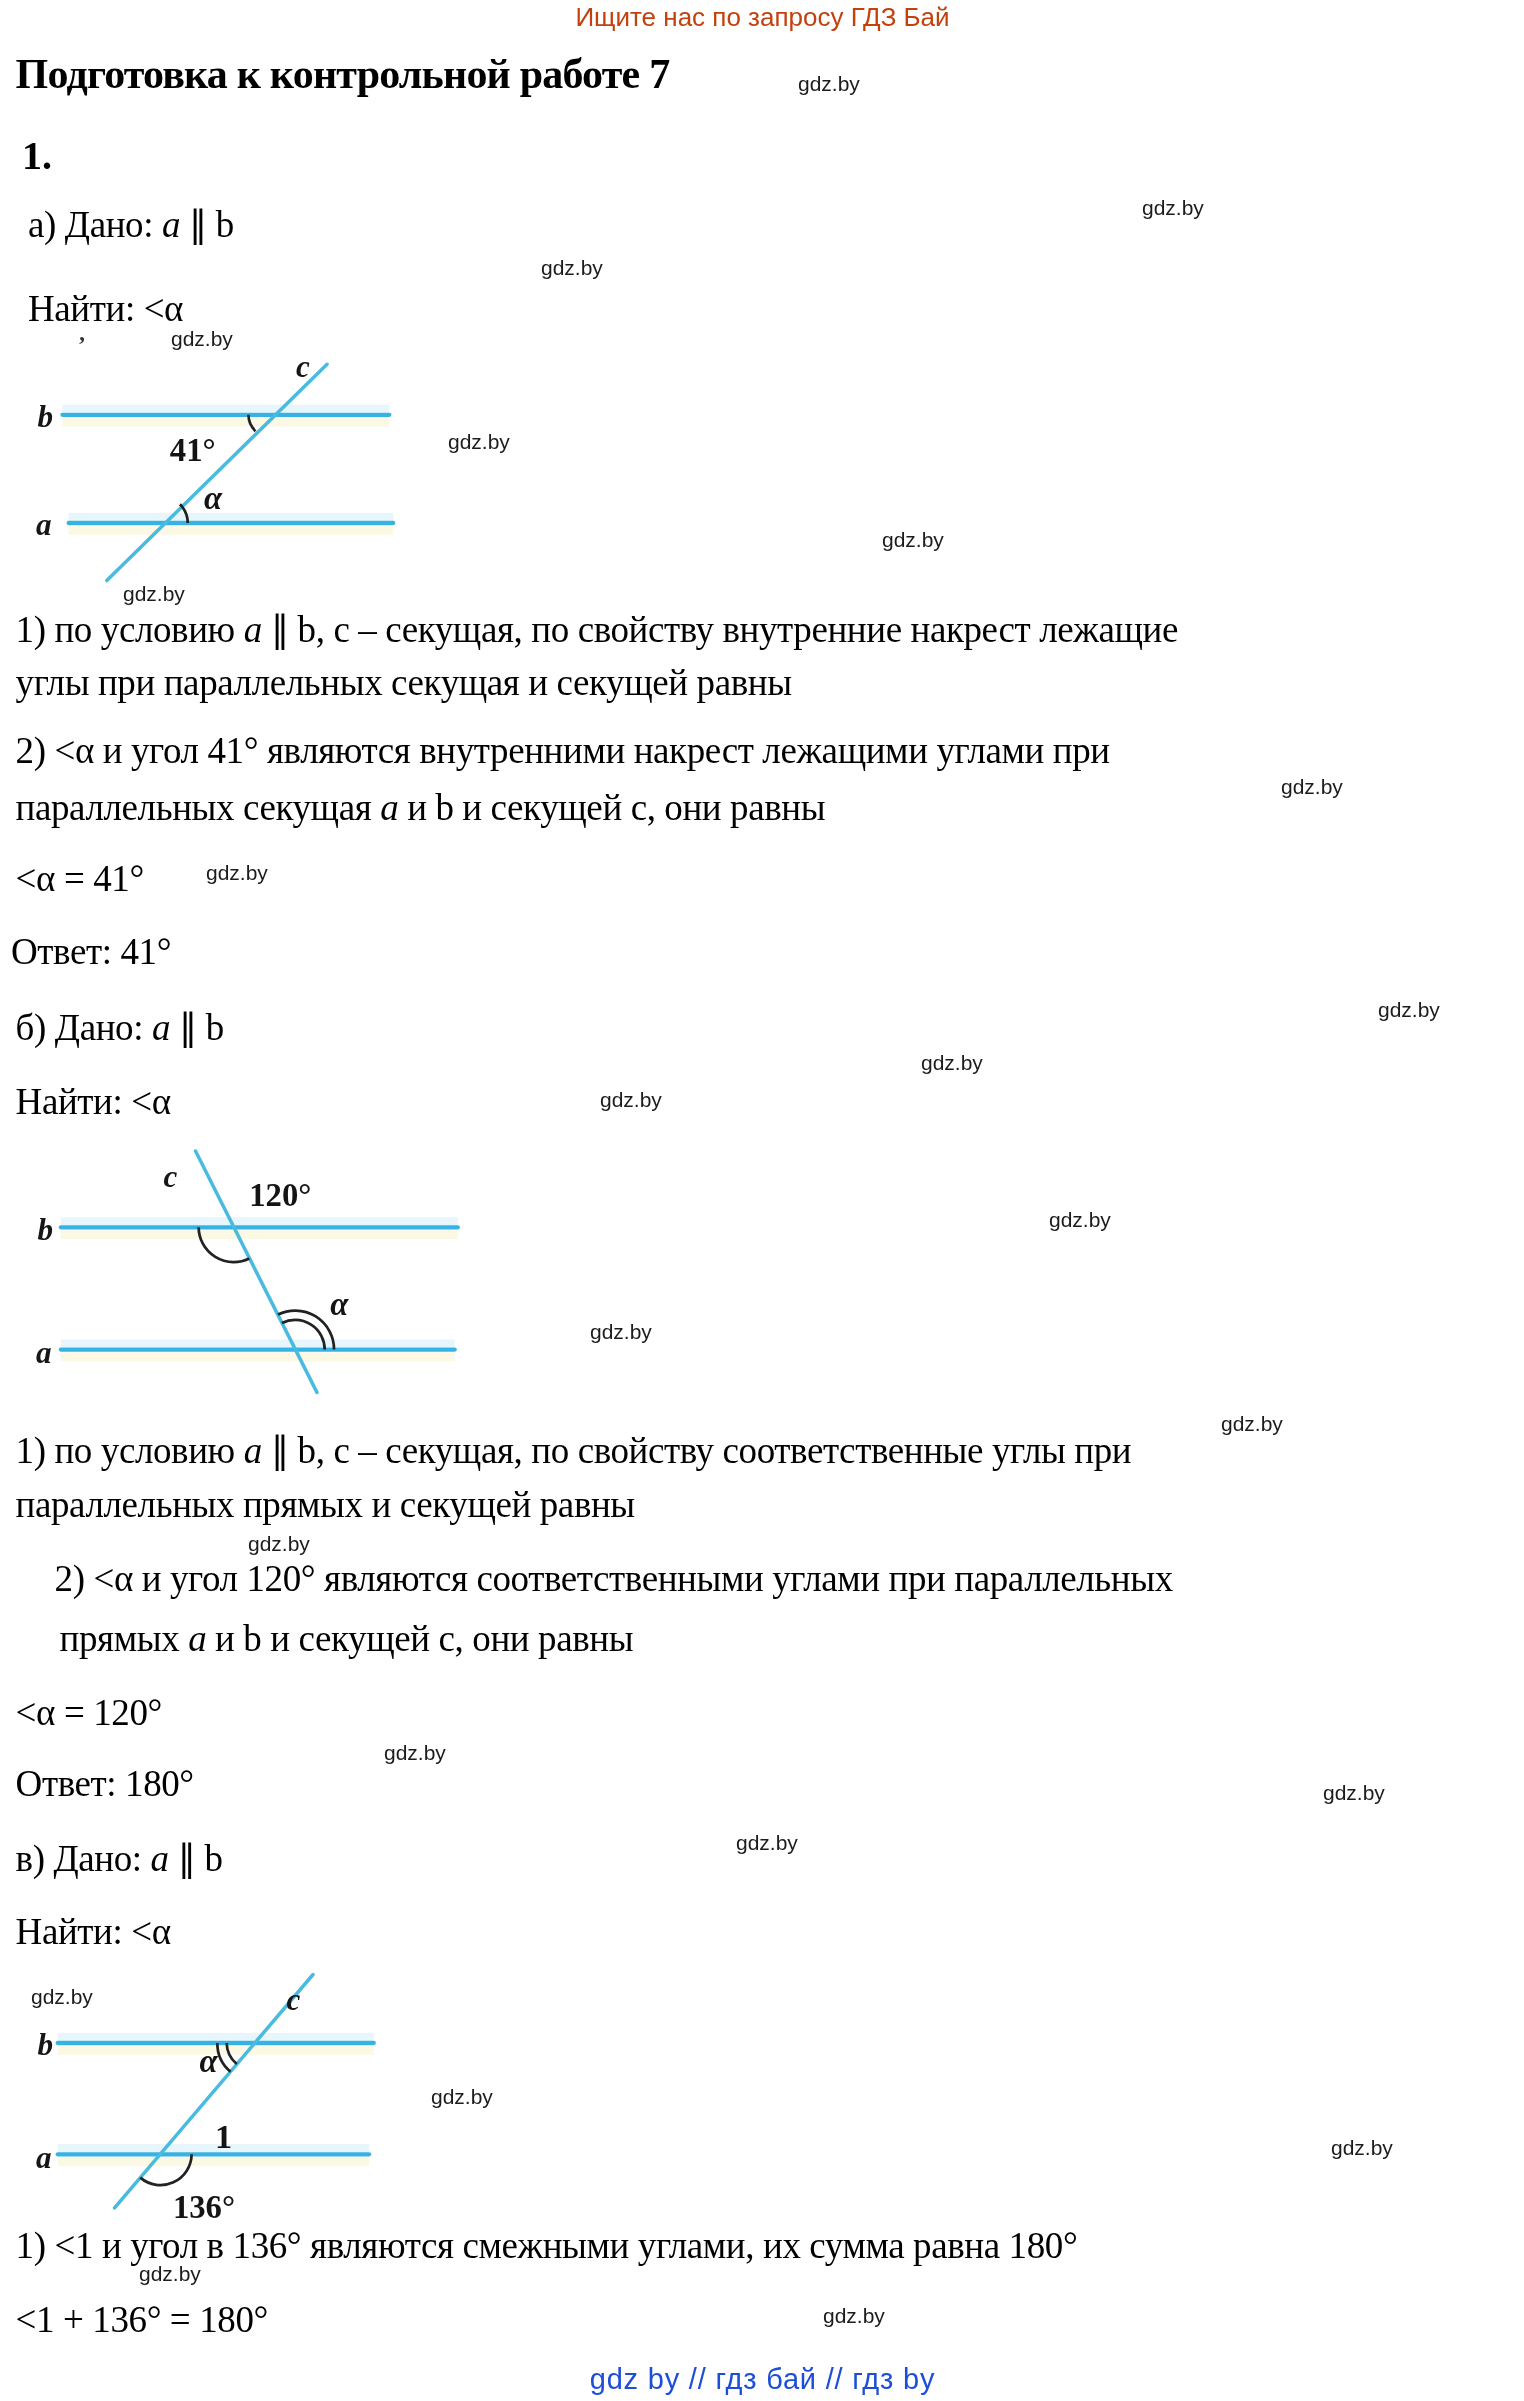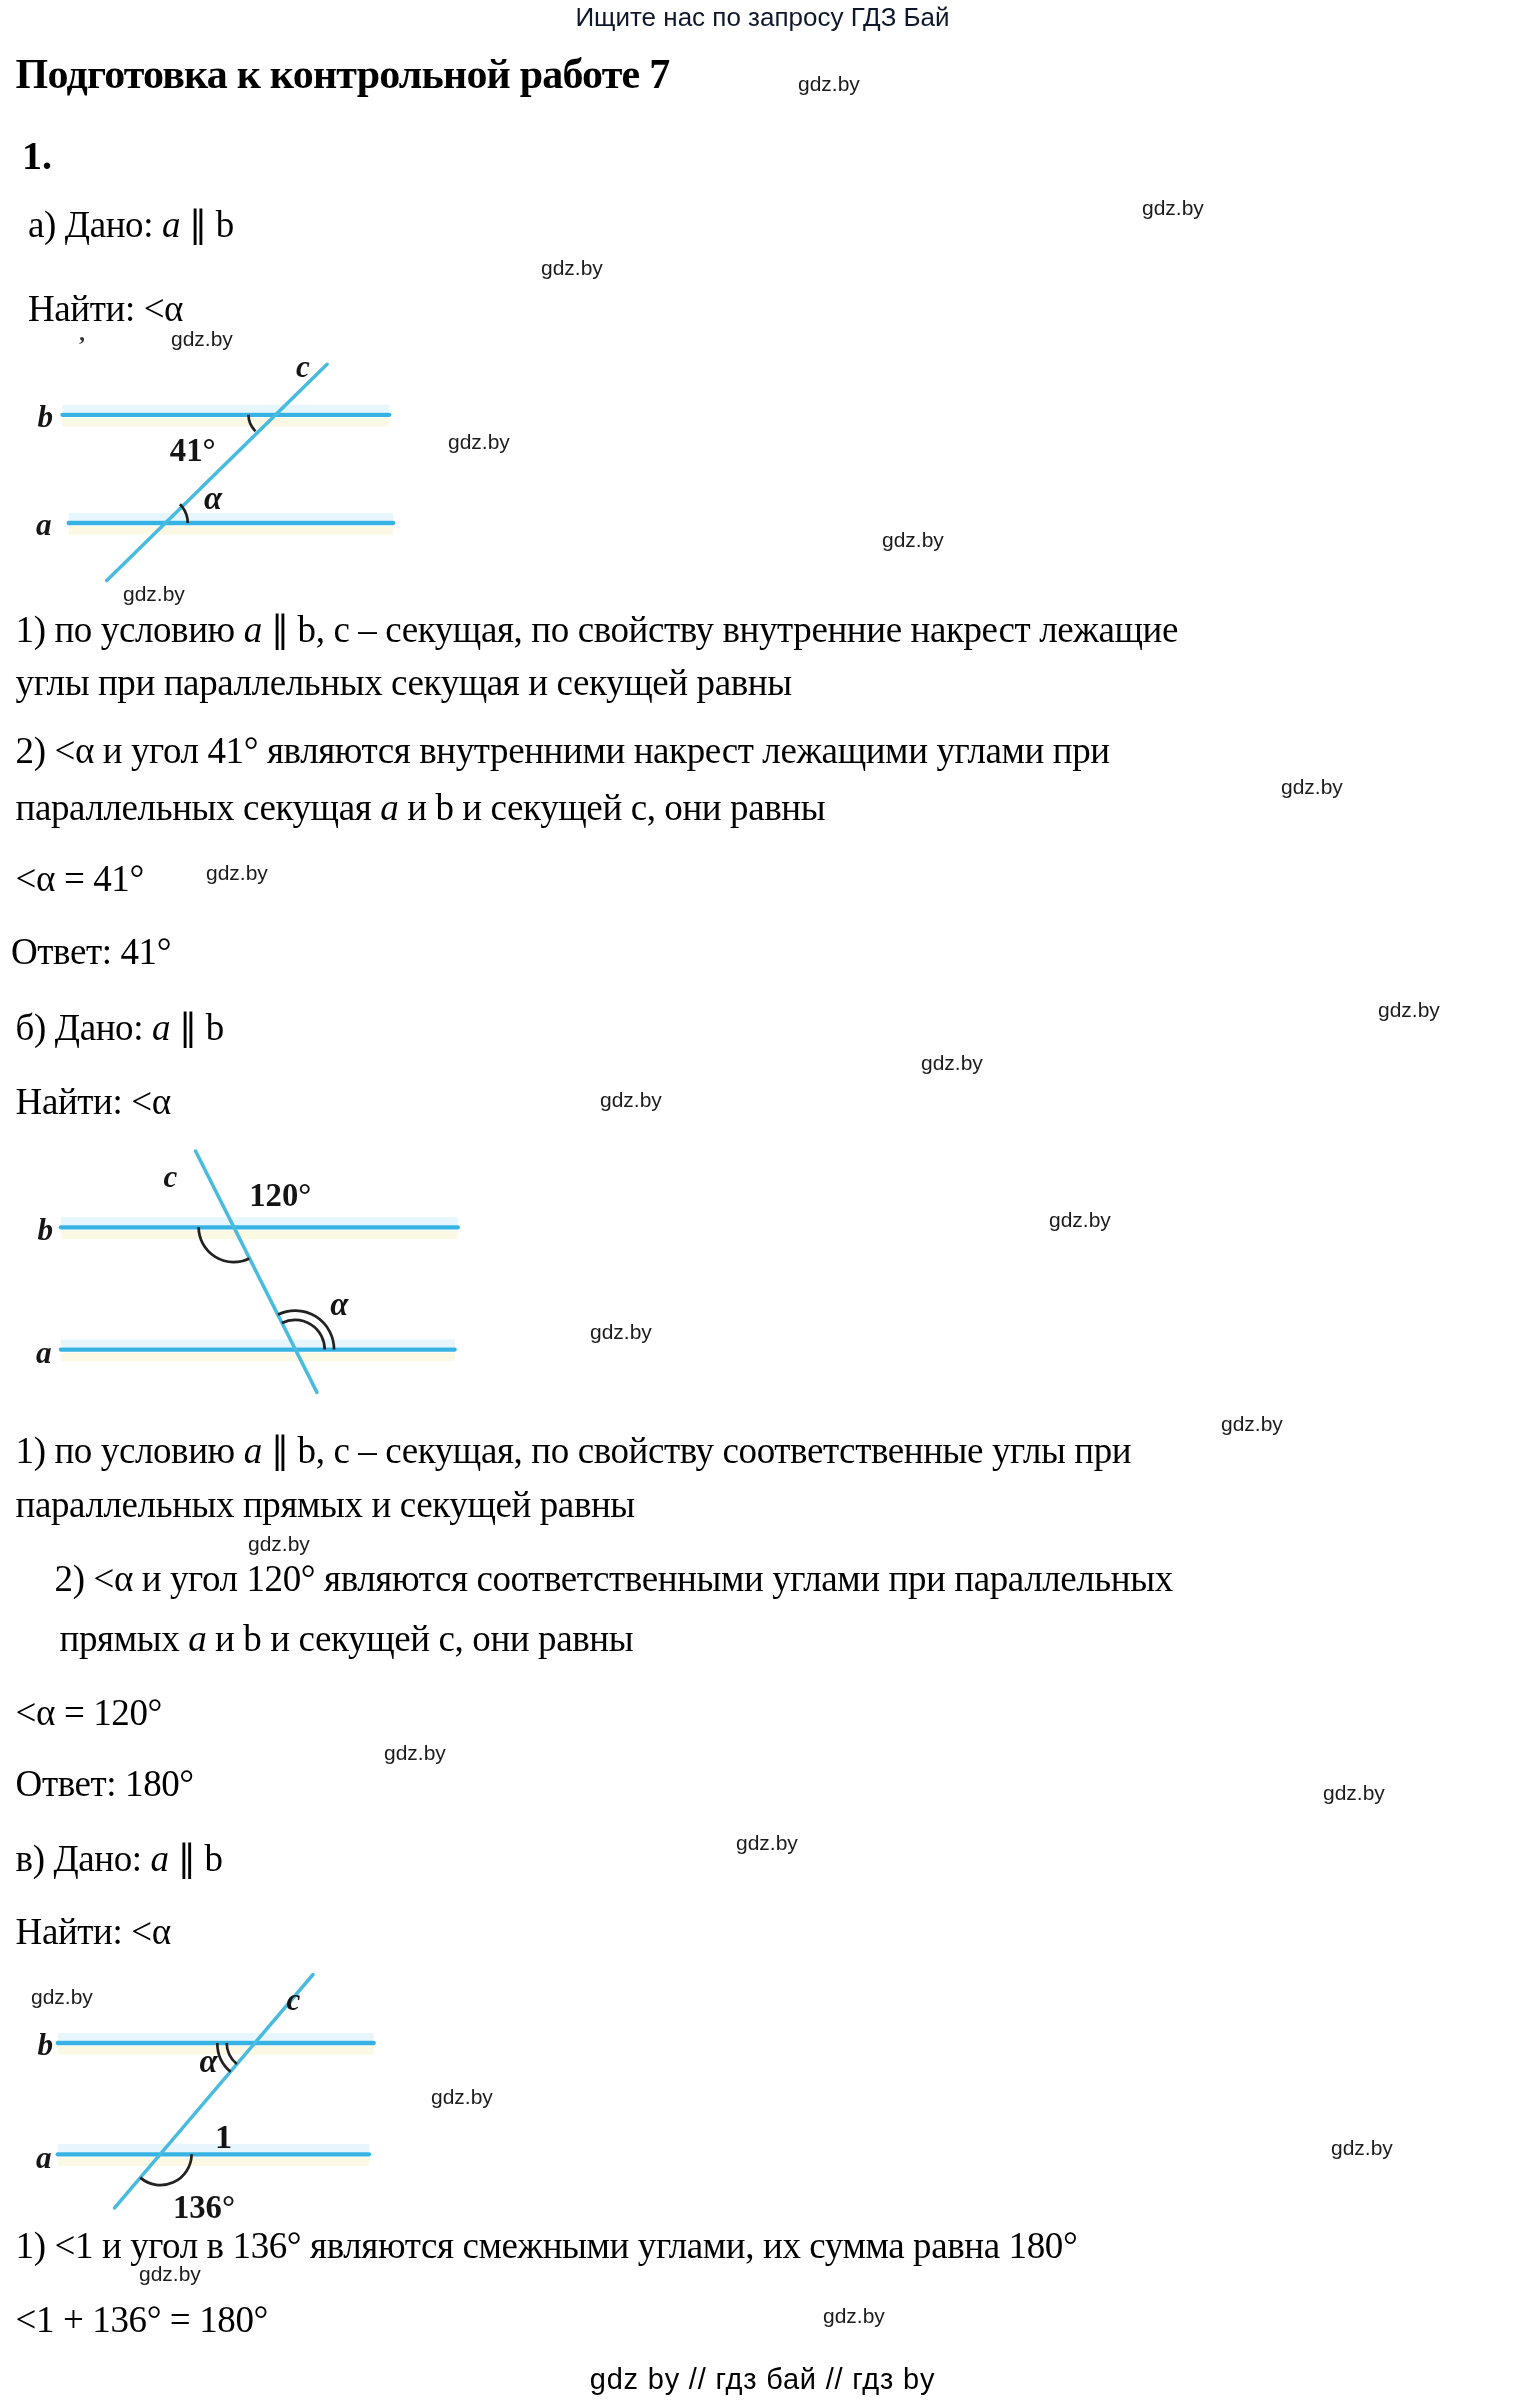--- a/index.html
+++ b/index.html
@@ -35,21 +35,21 @@
   svg.diagram-overlay{position:absolute;top:0;left:0;}
   text.line-label{font-family:"Liberation Serif", serif;font-style:italic;font-weight:700;font-size:40px;fill:#161616;}
   text.deg-label{font-family:"Liberation Serif", serif;font-weight:700;font-size:42px;fill:#141414;}
   text.alpha-label{font-family:"Liberation Serif", serif;font-style:italic;font-weight:700;font-size:42px;fill:#141414;}
   text.one-label{font-family:"Liberation Serif", serif;font-weight:700;font-size:44px;fill:#141414;}
   text.tick-mark{font-family:"Liberation Serif", serif;font-weight:700;font-size:30px;fill:#333;}
 </style>
 </head>
 <body>
 
-<div class="promo" style="color: #0f172a;">Ищите нас по запросу ГДЗ Бай</div>
+<div class="promo" style="color: #c2410c;">Ищите нас по запросу ГДЗ Бай</div>
 
 <h1 class="title">Подготовка к контрольной работе 7</h1>
 
 <div class="problem-number">1.</div>
 
 <div id="text-layer">
     <div class="tline" style="left: 28px; top: 206px;"><span>а) Дано: </span><em>а</em><span> ∥ b</span></div>
     <div class="tline" style="left: 28px; top: 290px;"><span>Найти: &lt;α</span></div>
     <div class="tline" style="left: 15.6px; top: 611px;"><span>1) по условию </span><em>а</em><span> ∥ b, с – секущая, по свойству внутренние накрест лежащие</span></div>
     <div class="tline" style="left: 15.6px; top: 664px;"><span>углы при параллельных секущая и секущей равны</span></div>
@@ -146,14 +146,14 @@
       <text x="368" y="2582" class="line-label">c</text>
       <path d="M291,2625 A36,36 0 0 0 304,2652" fill="none" stroke="#222" stroke-width="3.5"></path>
       <path d="M279,2625 A48,48 0 0 0 296,2662" fill="none" stroke="#222" stroke-width="3.5"></path>
       <path d="M246,2768 A40,40 0 0 1 180,2798" fill="none" stroke="#222" stroke-width="3.5"></path>
       <text x="256" y="2662" class="alpha-label">α</text>
       <text x="276" y="2760" class="one-label">1</text>
       <text x="222" y="2850" class="deg-label">136°</text>
     </g>
   </svg>
 
-<div class="footer" style="color: #000000;">gdz by  //  гдз бай  //  гдз by</div>
+<div class="footer" style="color: #1d4ed8;">gdz by  //  гдз бай  //  гдз by</div>
 
 
 </body></html>

